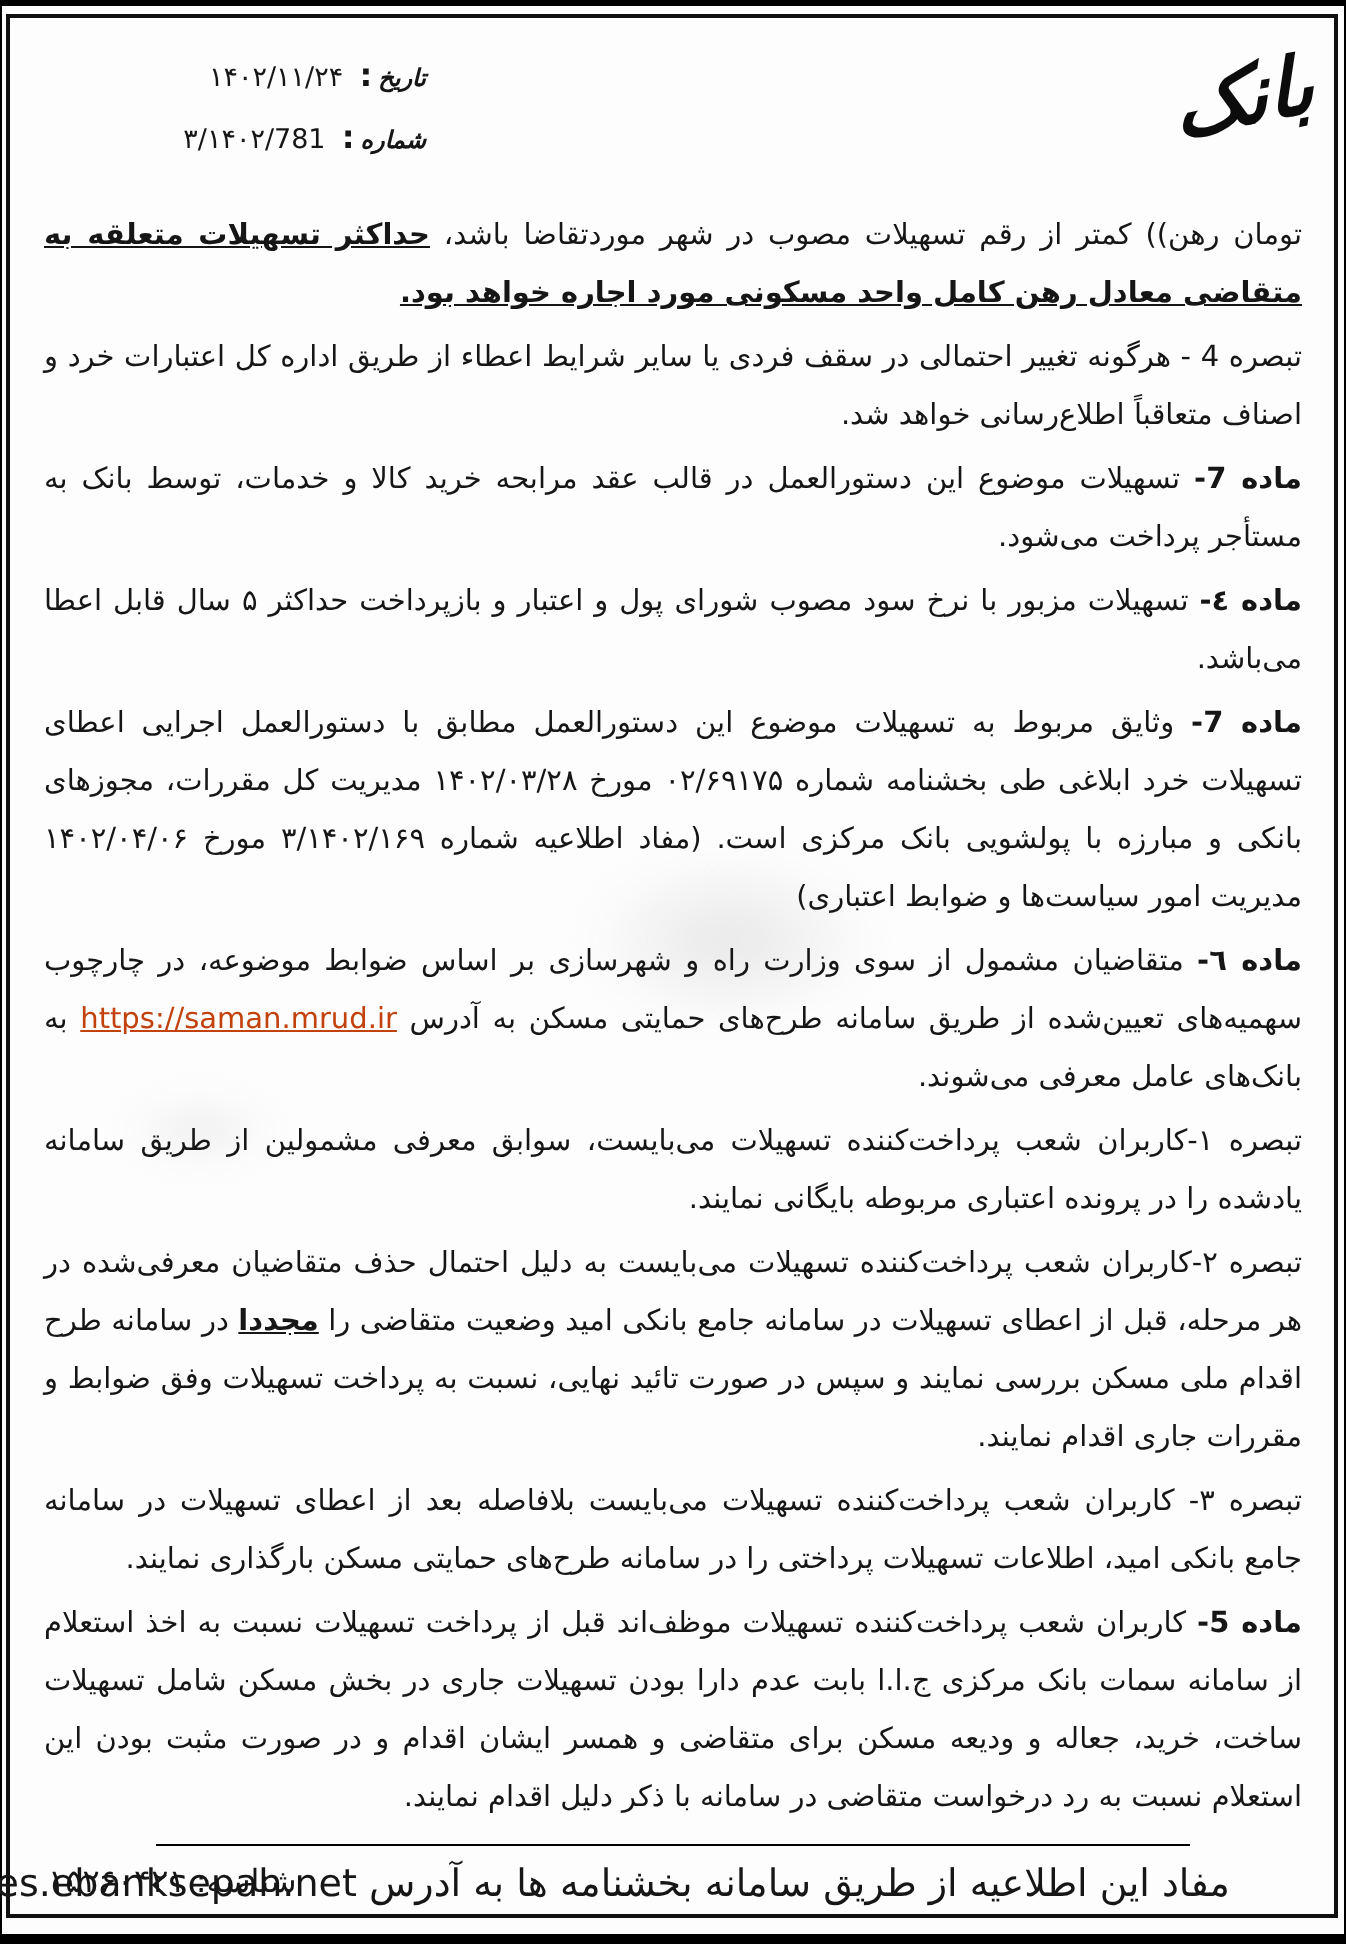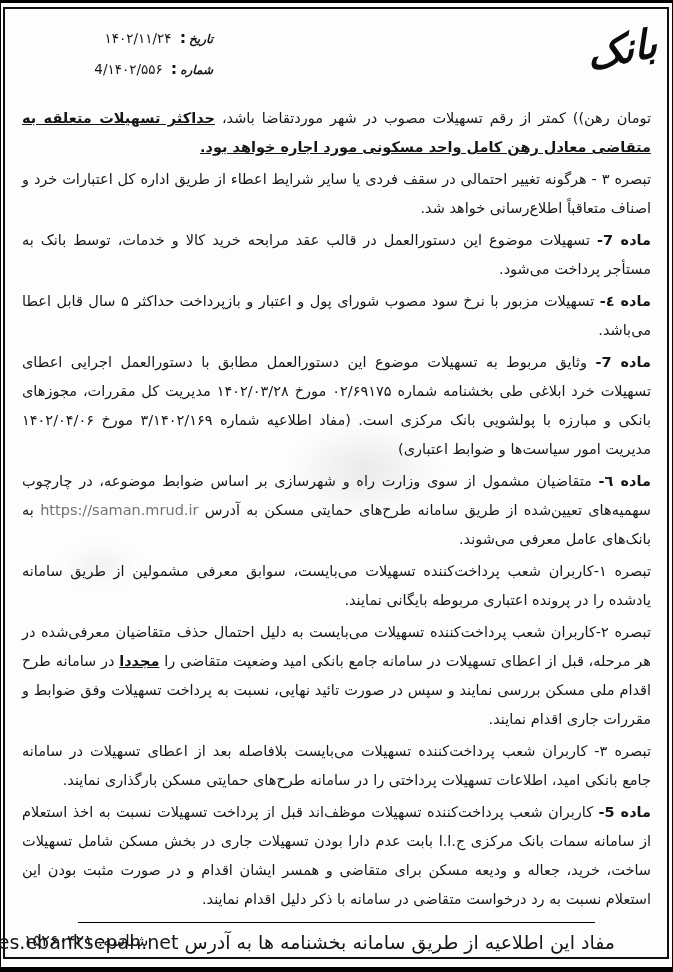--- a/index.html
+++ b/index.html
@@ -24,21 +24,21 @@
   .meta-label{font-style:italic;font-weight:600;font-size:12px;}
   .meta-sep{padding:0 3px;font-weight:600;}
   .meta-value{font-size:13.5px;}
   .body{
     position:absolute;top:104px;left:22px;right:22px;
     direction:rtl;text-align:justify;font-size:14.5px;line-height:29px;
   }
   .body p{margin:0 0 3px 0;}
   .head{font-weight:bold;}
   .bu{font-weight:bold;text-decoration:underline;}
-  .link{color:#737373;cursor:pointer;}
+  .link{color:#c2410c;text-decoration:underline;cursor:pointer;}
   .latin{direction:ltr;unicode-bidi:embed;}
   .footer-rule{position:absolute;top:922px;left:78px;width:517px;border-top:1.5px solid #000;}
   .footer-id{position:absolute;top:931px;left:24px;direction:rtl;font-size:16px;white-space:nowrap;}
   .footer-note{position:absolute;top:931px;left:150px;right:58px;direction:rtl;text-align:center;font-size:19px;white-space:nowrap;}
 </style>
 </head>
 <body>
 
 <div class="page">
   <div class="edge-top"></div>
@@ -48,27 +48,27 @@
 
   <div class="logo">بانک</div>
 
   <div class="meta">
     <div class="meta-row">
       <span class="meta-label">تاریخ</span><span class="meta-sep">:</span>
       <span class="meta-value">۱۴۰۲/۱۱/۲۴</span>
     </div>
     <div class="meta-row">
       <span class="meta-label">شماره</span><span class="meta-sep">:</span>
-      <span class="meta-value">4/۱۴۰۲/۵۵۶</span>
+      <span class="meta-value">۳/۱۴۰۲/781</span>
     </div>
   </div>
 
   <div class="body">
     <p><span>تومان رهن)) کمتر از رقم تسهیلات مصوب در شهر موردتقاضا باشد، </span><span class="bu">حداکثر تسهیلات متعلقه به متقاضی معادل رهن کامل واحد مسکونی مورد اجاره خواهد بود.</span></p>
-    <p><span>تبصره ۳ - هرگونه تغییر احتمالی در سقف فردی یا سایر شرایط اعطاء از طریق اداره کل اعتبارات خرد و اصناف متعاقباً اطلاع‌رسانی خواهد شد.</span></p>
+    <p><span>تبصره 4 - هرگونه تغییر احتمالی در سقف فردی یا سایر شرایط اعطاء از طریق اداره کل اعتبارات خرد و اصناف متعاقباً اطلاع‌رسانی خواهد شد.</span></p>
     <p><span class="head">ماده 7-</span><span> تسهیلات موضوع این دستورالعمل در قالب عقد مرابحه خرید کالا و خدمات، توسط بانک به مستأجر پرداخت می‌شود.</span></p>
     <p><span class="head">ماده ٤-</span><span> تسهیلات مزبور با نرخ سود مصوب شورای پول و اعتبار و بازپرداخت حداکثر ۵ سال قابل اعطا می‌باشد.</span></p>
     <p><span class="head">ماده 7-</span><span> وثایق مربوط به تسهیلات موضوع این دستورالعمل مطابق با دستورالعمل اجرایی اعطای تسهیلات خرد ابلاغی طی بخشنامه شماره ۰۲/۶۹۱۷۵ مورخ ۱۴۰۲/۰۳/۲۸ مدیریت کل مقررات، مجوزهای بانکی و مبارزه با پولشویی بانک مرکزی است. (مفاد اطلاعیه شماره ۳/۱۴۰۲/۱۶۹ مورخ ۱۴۰۲/۰۴/۰۶ مدیریت امور سیاست‌ها و ضوابط اعتباری)</span></p>
     <p><span class="head">ماده ٦-</span><span> متقاضیان مشمول از سوی وزارت راه و شهرسازی بر اساس ضوابط موضوعه، در چارچوب سهمیه‌های تعیین‌شده از طریق سامانه طرح‌های حمایتی مسکن به آدرس </span><a class="link latin">https://saman.mrud.ir</a><span> به بانک‌های عامل معرفی می‌شوند.</span></p>
     <p><span>تبصره ۱-کاربران شعب پرداخت‌کننده تسهیلات می‌بایست، سوابق معرفی مشمولین از طریق سامانه یادشده را در پرونده اعتباری مربوطه بایگانی نمایند.</span></p>
     <p><span>تبصره ۲-کاربران شعب پرداخت‌کننده تسهیلات می‌بایست به دلیل احتمال حذف متقاضیان معرفی‌شده در هر مرحله، قبل از اعطای تسهیلات در سامانه جامع بانکی امید وضعیت متقاضی را </span><span class="bu">مجددا</span><span> در سامانه طرح اقدام ملی مسکن بررسی نمایند و سپس در صورت تائید نهایی، نسبت به پرداخت تسهیلات وفق ضوابط و مقررات جاری اقدام نمایند.</span></p>
     <p><span>تبصره ۳- کاربران شعب پرداخت‌کننده تسهیلات می‌بایست بلافاصله بعد از اعطای تسهیلات در سامانه جامع بانکی امید، اطلاعات تسهیلات پرداختی را در سامانه طرح‌های حمایتی مسکن بارگذاری نمایند.</span></p>
     <p><span class="head">ماده 5-</span><span> کاربران شعب پرداخت‌کننده تسهیلات موظف‌اند قبل از پرداخت تسهیلات نسبت به اخذ استعلام از سامانه سمات بانک مرکزی ج.ا.ا بابت عدم دارا بودن تسهیلات جاری در بخش مسکن شامل تسهیلات ساخت، خرید، جعاله و ودیعه مسکن برای متقاضی و همسر ایشان اقدام و در صورت مثبت بودن این استعلام نسبت به رد درخواست متقاضی در سامانه با ذکر دلیل اقدام نمایند.</span></p>
 
   </div>

